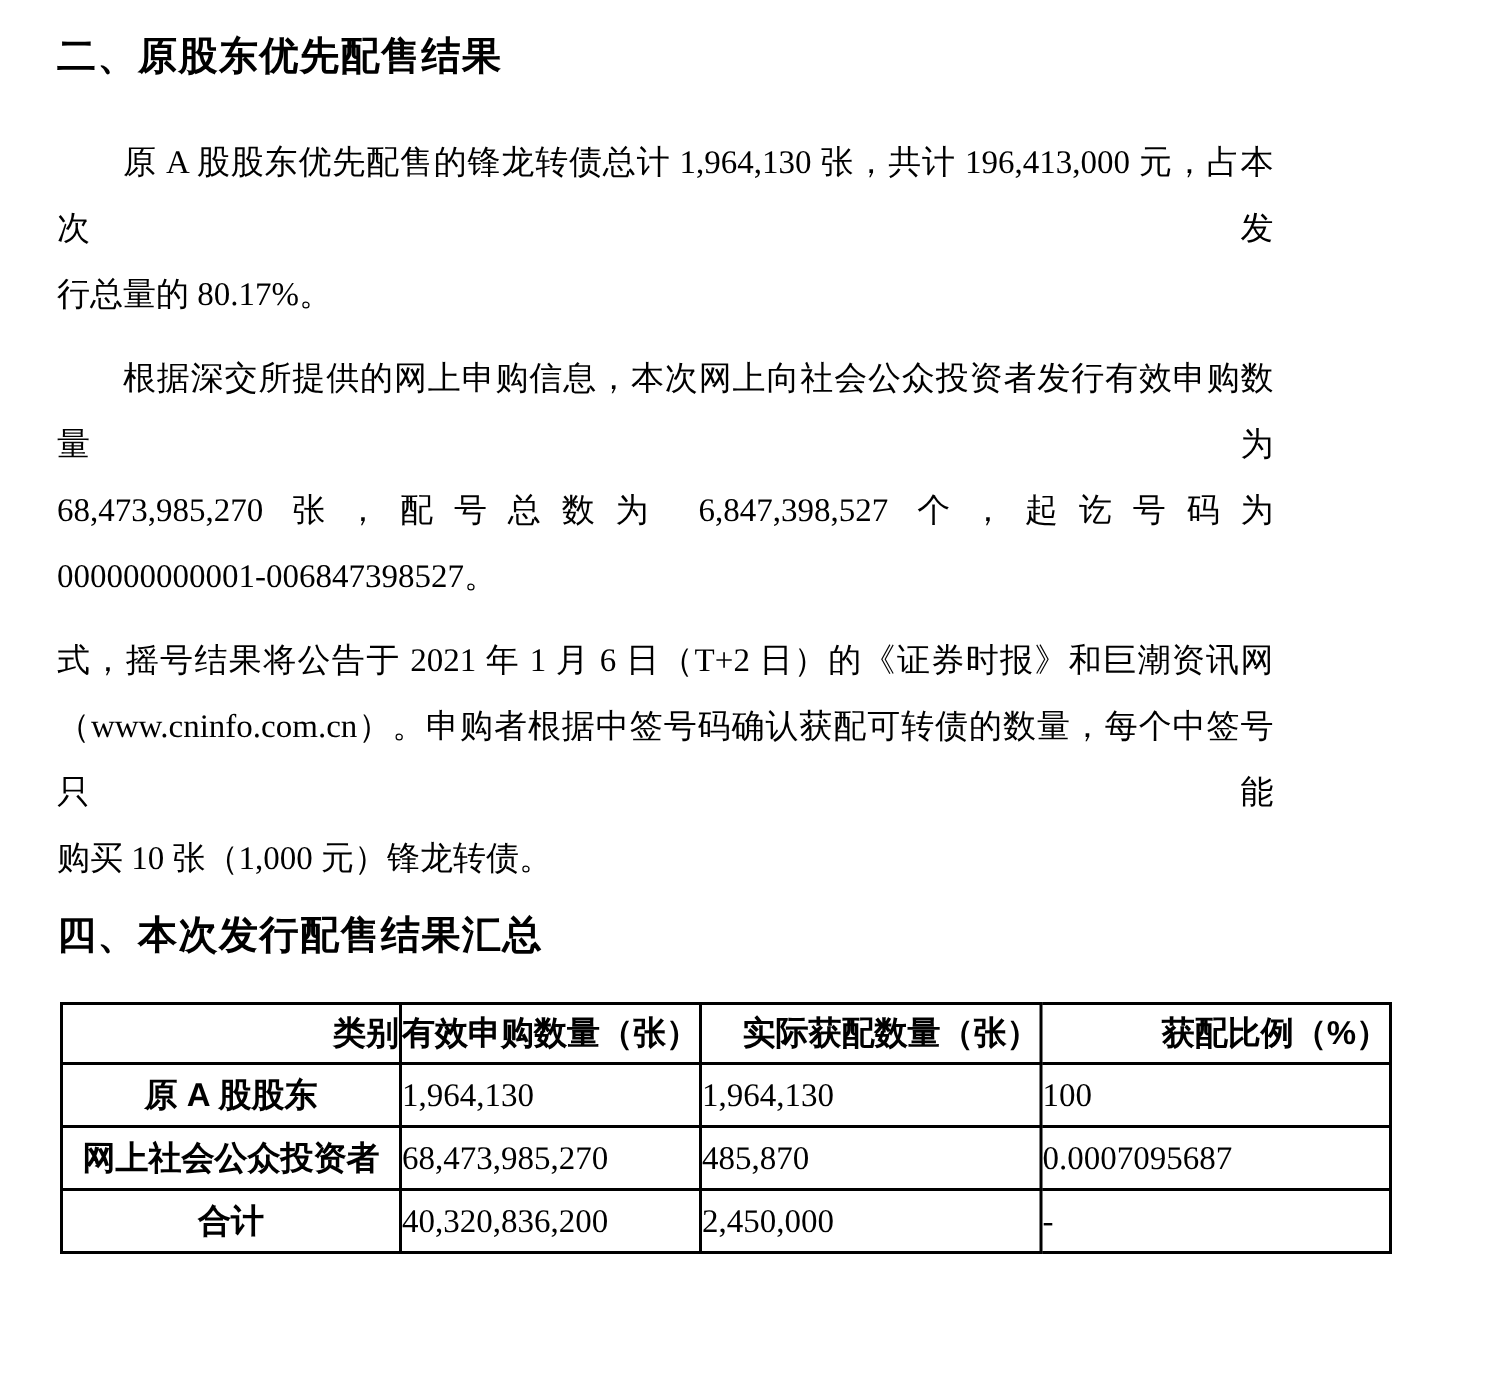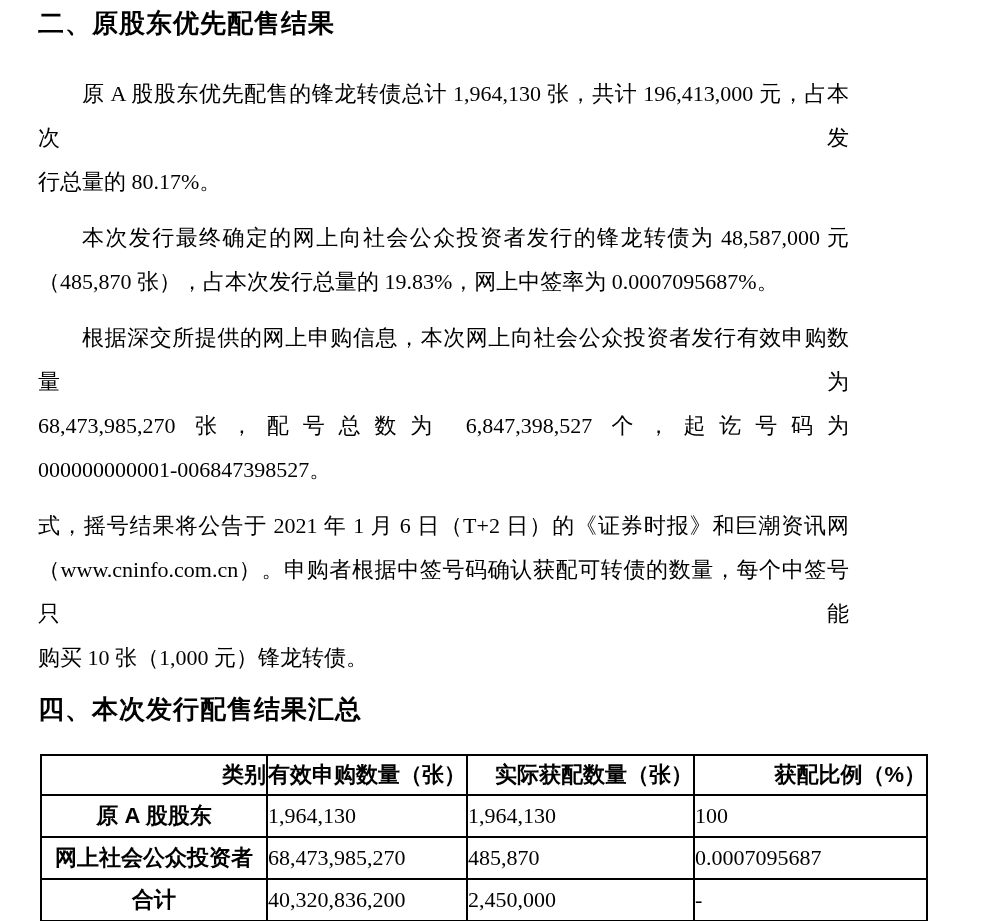--- a/index.html
+++ b/index.html
@@ -4,21 +4,21 @@
 <style>
   html, body { margin: 0; padding: 0; }
   body {
     width: 997px; height: 921px;
     background: #ffffff; color: #000000;
     font-family: "Liberation Serif", serif;
   }
   .page {
     box-sizing: border-box;
     width: 928px; height: 921px;
-    padding: 6px 79px 0 38px;
+    padding: 20px 79px 0 38px;
     overflow: hidden;
   }
   .sec-heading {
     font-family: "Liberation Sans", sans-serif;
     font-weight: 700;
     font-size: 26px;
     line-height: 34px;
     margin: 0;
     letter-spacing: 1px;
   }
@@ -72,24 +72,20 @@
 <div class="page">
 
   <h2 class="sec-heading h-first">二、原股东优先配售结果</h2>
 
   <div class="para">
     <div class="line indent">原 A 股股东优先配售的锋龙转债总计 1,964,130 张，共计 196,413,000 元，占本次发</div>
     <div class="line last">行总量的 80.17%。</div>
   </div>
 
 
-  <div class="para">
-    <div class="line indent">本次发行最终确定的网上向社会公众投资者发行的锋龙转债为 48,587,000 元</div>
-    <div class="line last">（485,870 张），占本次发行总量的 19.83%，网上中签率为 0.0007095687%。</div>
-  </div>
 
   <div class="para">
     <div class="line indent">根据深交所提供的网上申购信息，本次网上向社会公众投资者发行有效申购数量为</div>
     <div class="line">68,473,985,270 张，配号总数为 6,847,398,527 个，起讫号码为</div>
     <div class="line last">000000000001-006847398527。</div>
   </div>
 
   <div class="para">
     <div class="line">式，摇号结果将公告于 2021 年 1 月 6 日（T+2 日）的《证券时报》和巨潮资讯网</div>
     <div class="line">（www.cninfo.com.cn）。申购者根据中签号码确认获配可转债的数量，每个中签号只能</div>

